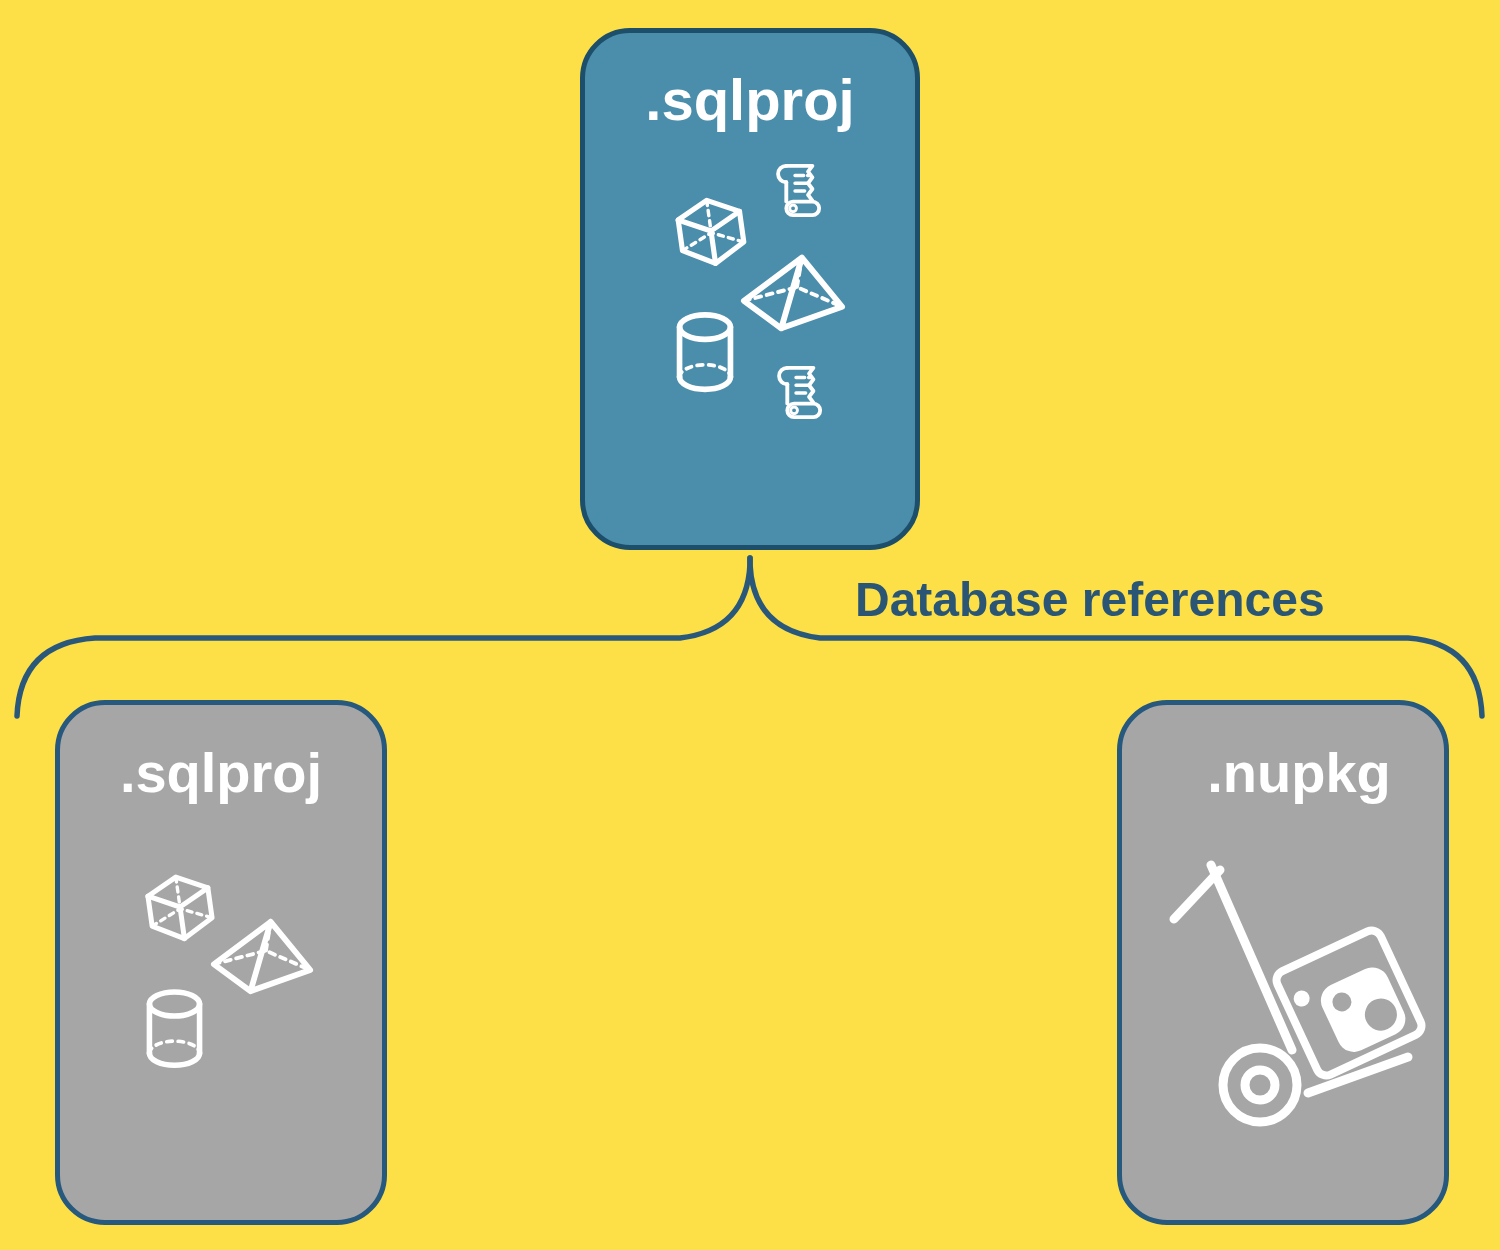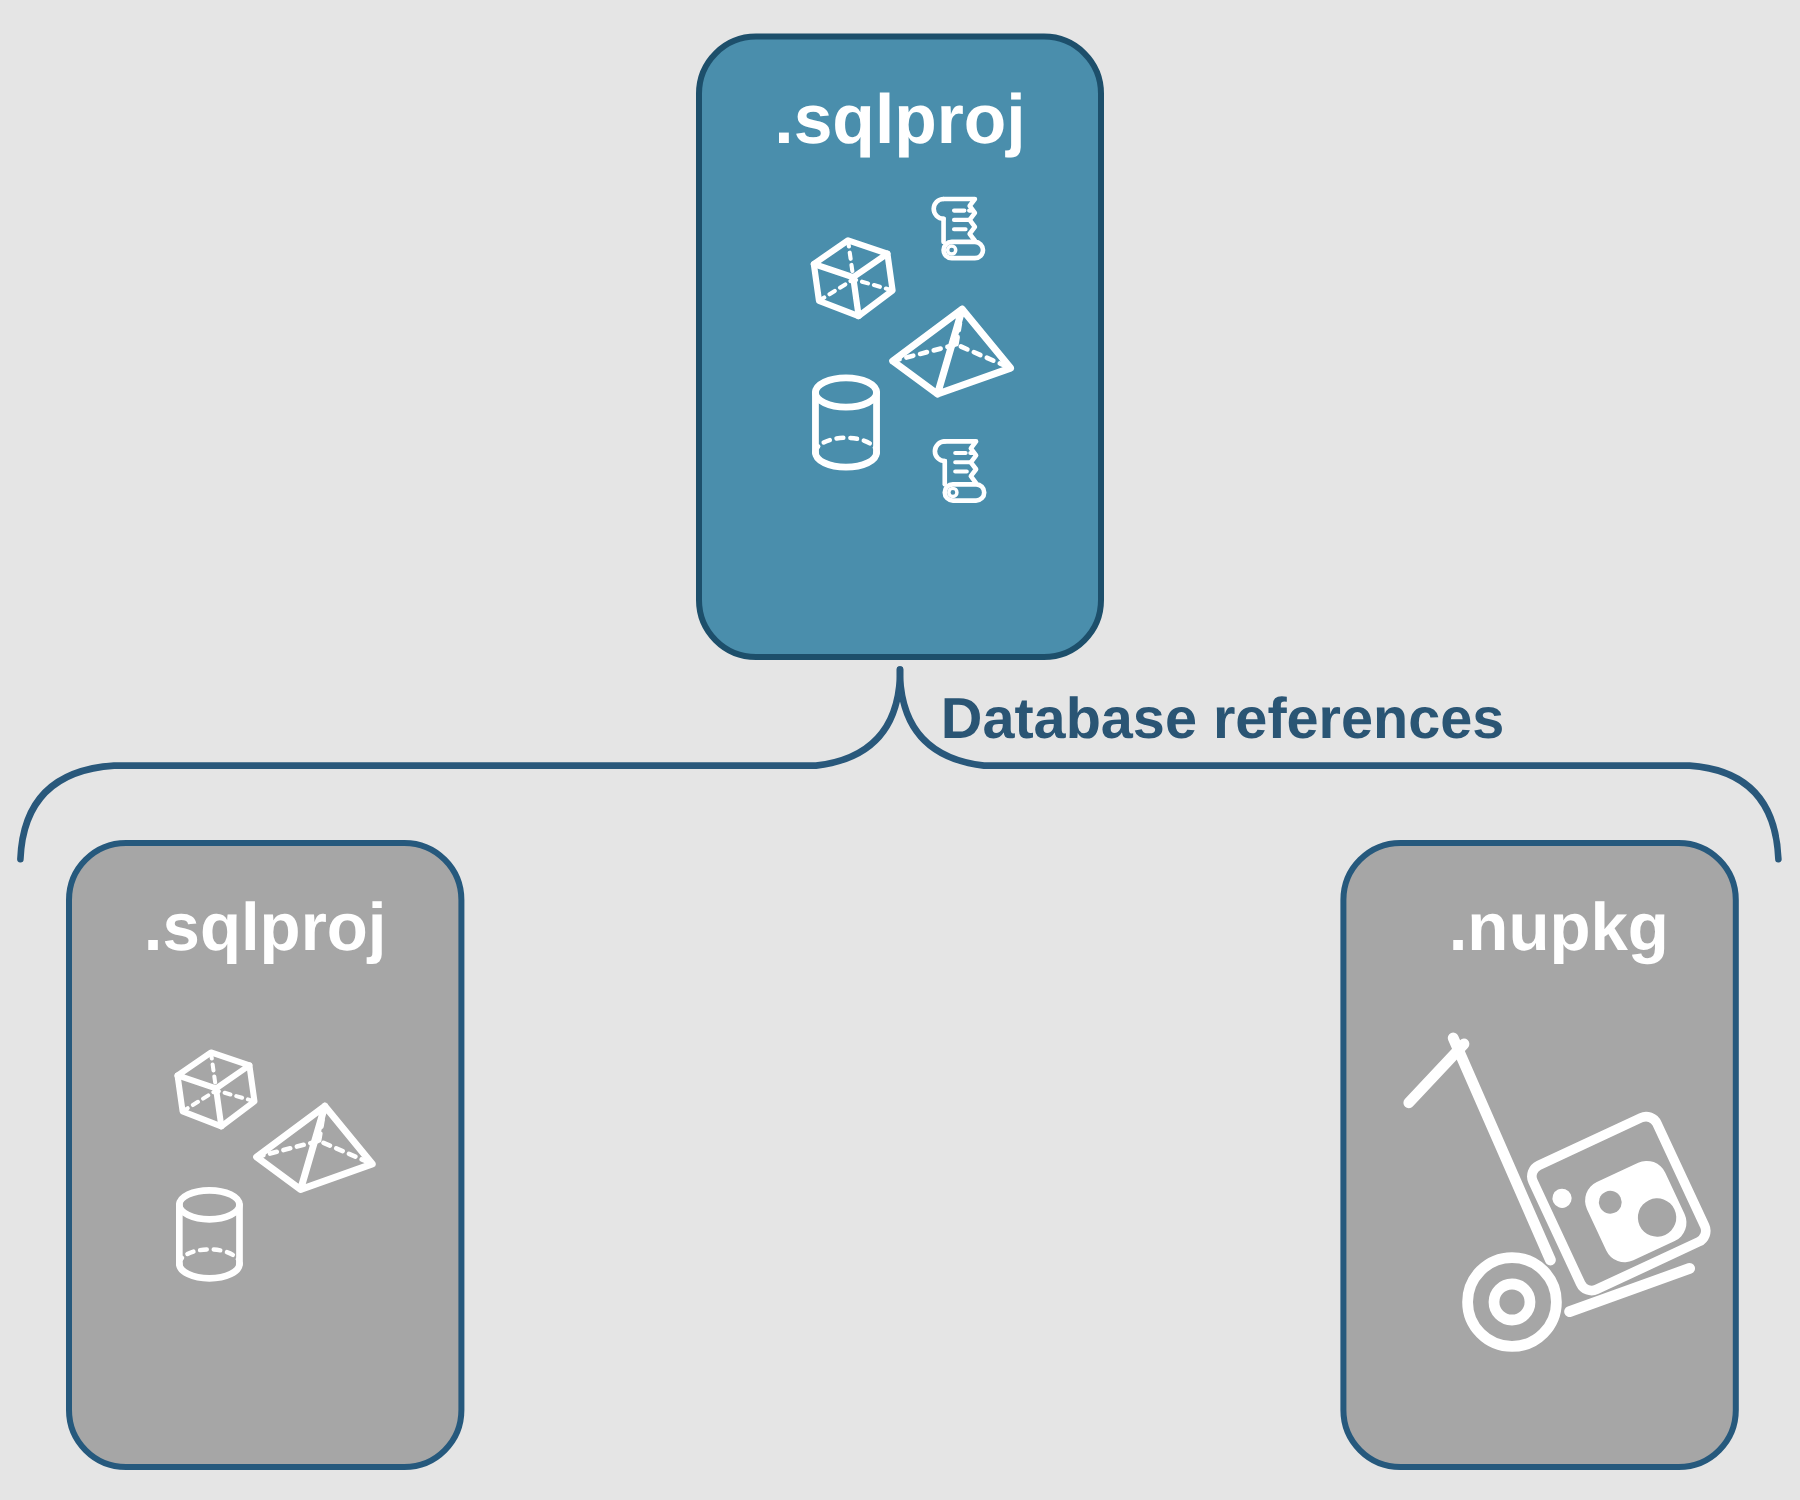--- a/index.html
+++ b/index.html
@@ -6,42 +6,42 @@
     --root-fill:#4a8eac;
     --root-border:#1d4f6b;
     --child-fill:#a6a6a6;
     --child-border:#26597d;
     --connector:#29587b;
     --label-text:#2a5574;
     --icon-stroke:#ffffff;
   }
   html,body{margin:0;padding:0;background:#ffffff;}
   .canvas{
-    position:relative;width:1500px;height:1250px;background:#e5e5e5;
+    position:relative;width:1500px;height:1250px;background:#fde047;
     font-family:"Liberation Sans", sans-serif;overflow:hidden;
   }
   .node{position:absolute;box-sizing:border-box;border-radius:50px;}
   .root-node{
     left:580px;top:28px;width:340px;height:522px;
     background:var(--root-fill);border:5px solid var(--root-border);
   }
   .child-node{
     top:700px;width:332px;height:525px;
     background:var(--child-fill);border:5px solid var(--child-border);
   }
   .child-0{left:55px;}
   .child-1{left:585px;}
   .child-2{left:1117px;padding-left:32px;}
   .node-label{
     color:#ffffff;font-weight:bold;text-align:center;
     font-size:58px;line-height:1;margin-top:38px;letter-spacing:0;
   }
   .child-node .node-label{font-size:56px;margin-top:40px;}
   .connector-label{
-    position:absolute;left:784px;top:574px;width:500px;
+    position:absolute;left:855px;top:574px;width:500px;
     font-size:48px;font-weight:bold;color:var(--label-text);
     white-space:nowrap;line-height:1.1;
   }
   .brace-svg{position:absolute;left:0;top:0;width:1500px;height:1250px;pointer-events:none;}
   .icon{position:absolute;}
   
   .r-cube{left:83px;top:155px;width:86px;height:86px;}
   .r-scroll1{left:181px;top:128px;width:58px;height:58px;}
   .r-pyramid{left:155px;top:220px;width:108px;height:80px;}
   .r-cylinder{left:87px;top:278px;width:66px;height:85px;}

